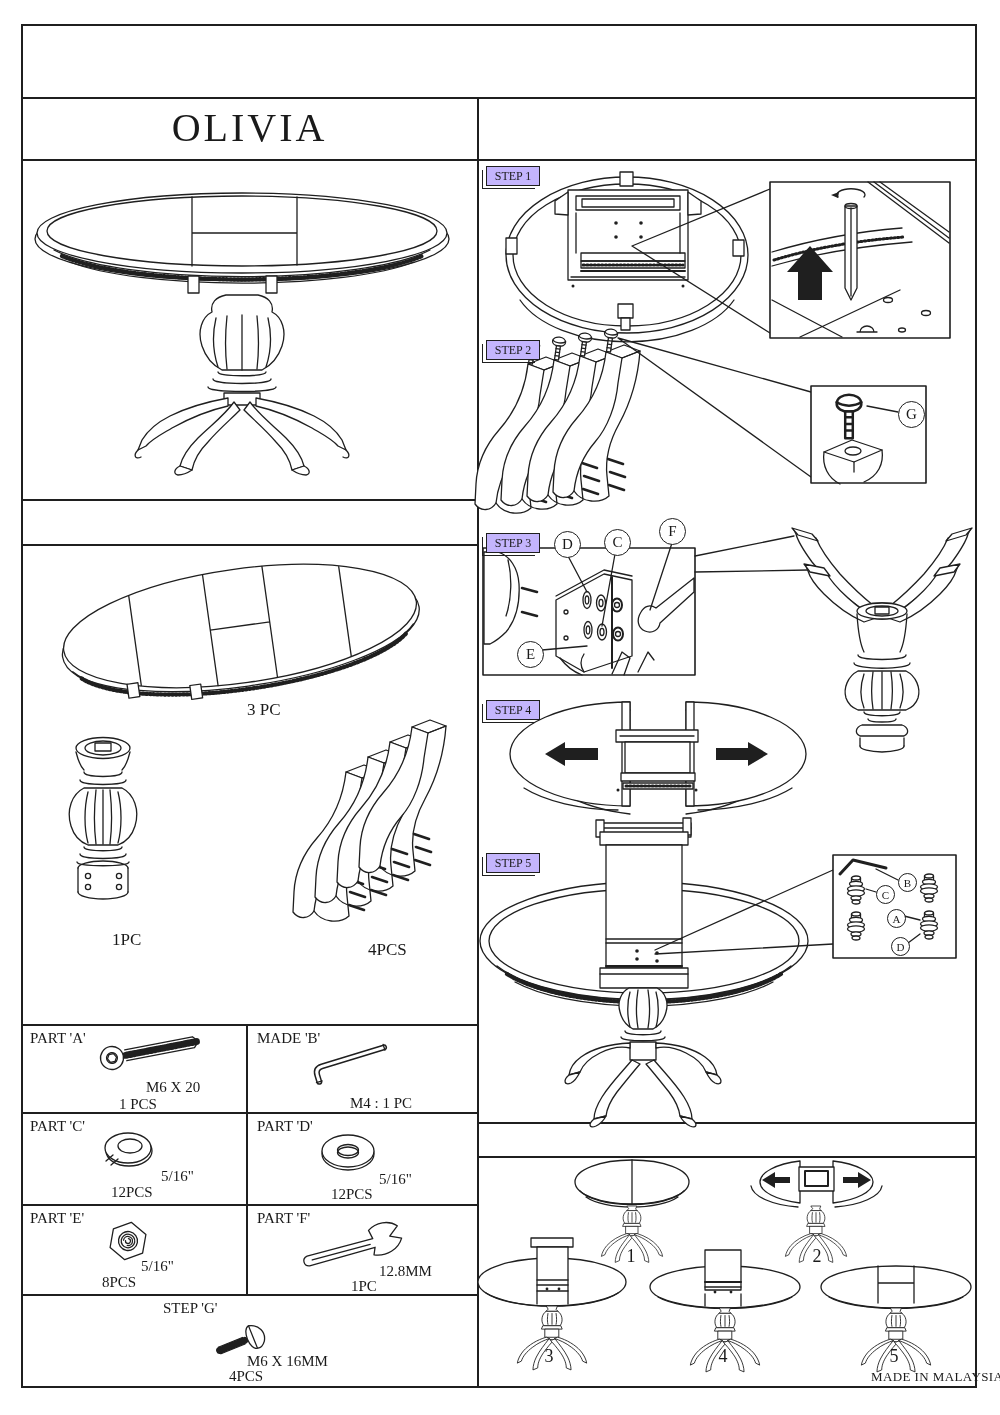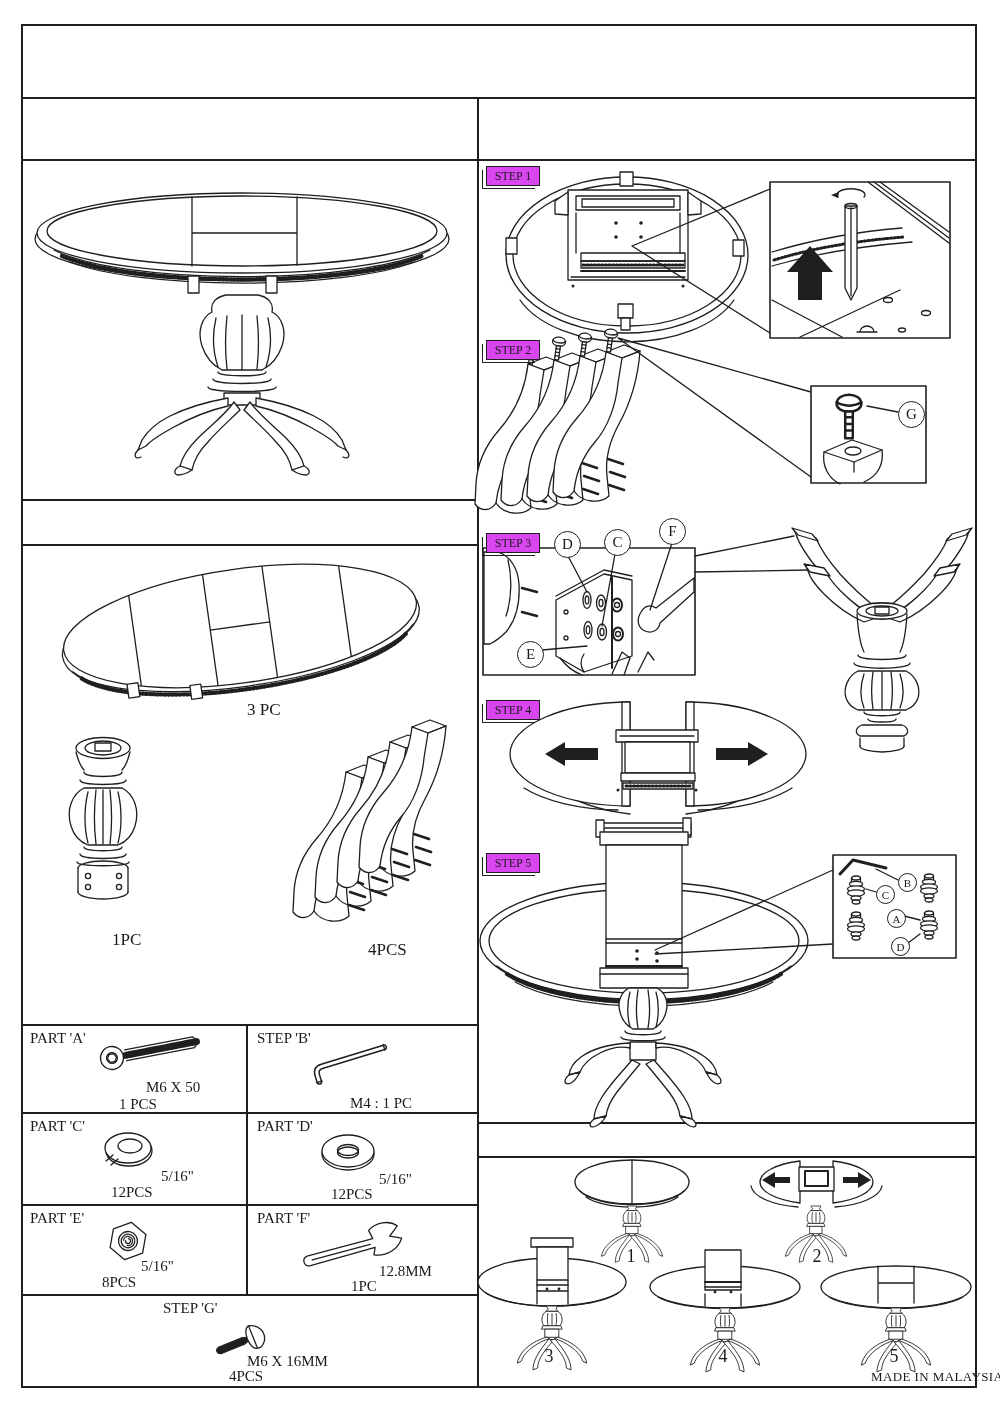--- a/index.html
+++ b/index.html
@@ -17,21 +17,21 @@
   .art .t2 { stroke-width:2; }
   .art .hz { stroke-width:4.2; stroke-dasharray:1.4 2.3; }
   .art .thd { stroke-width:7; stroke-dasharray:1.6 2.6; }
   .art .wt { stroke:#fff; }
   .t { position:absolute; white-space:nowrap; line-height:1; }
   .title { left:22px; top:98px; width:455px; height:60px; display:flex; align-items:center;
            justify-content:center; font-size:40px; letter-spacing:3px; }
   .s15 { font-size:15px; } .s17 { font-size:17px; }
   .cnum { font-size:18px; transform:translateX(-50%); }
   .made { font-size:13px; letter-spacing:.4px; }
-  .steplabel { position:absolute; width:52px; height:18px; background:#d946ef;
+  .steplabel { position:absolute; width:52px; height:18px; background:#c4b5fd;
                border:1.6px solid #1f1f1f; display:flex; align-items:center; justify-content:center;
                font-size:12px; }
   .steplabel::after { content:""; position:absolute; left:-5px; top:3px; width:100%; height:100%;
                border-left:1.6px solid #1f1f1f; border-bottom:1.6px solid #1f1f1f; }
   .badge { position:absolute; border:1.5px solid #1f1f1f; border-radius:50%; background:#fff;
            display:flex; align-items:center; justify-content:center; z-index:5; }
   .b25 { width:25px; height:25px; font-size:15px; }
   .b17 { width:17px; height:17px; font-size:11px; }
 </style>
 </head>
@@ -403,30 +403,31 @@
       <use href="#cped" transform="translate(725,1308) scale(0.68)"></use>
     </g>
     <g>
       <ellipse class="f" cx="896" cy="1287" rx="75" ry="21"></ellipse>
       <path d="M829,1297 A73,19 0 0 0 963,1297"></path>
       <path d="M878,1266 V1303 M914,1266 V1303 M878,1283 H914"></path>
       <use href="#cped" transform="translate(896,1308) scale(0.68)"></use>
     </g>
   </svg>
 
+  <div class="t title">OLIVIA</div>
 
   <div class="t s17" style="left:247px;top:701px">3 PC</div>
   <div class="t s17" style="left:112px;top:931px">1PC</div>
   <div class="t s17" style="left:368px;top:941px">4PCS</div>
 
   <div class="t s15" style="left:30px;top:1031px">PART 'A'</div>
-  <div class="t s15" style="left:146px;top:1080px">M6 X 50</div>
+  <div class="t s15" style="left:146px;top:1080px">M6 X 20</div>
   <div class="t s15" style="left:119px;top:1097px">1 PCS</div>
 
-  <div class="t s15" style="left:257px;top:1031px">STEP 'B'</div>
+  <div class="t s15" style="left:257px;top:1031px">MADE 'B'</div>
   <div class="t s15" style="left:350px;top:1096px">M4 : 1 PC</div>
 
   <div class="t s15" style="left:30px;top:1119px">PART 'C'</div>
   <div class="t s15" style="left:161px;top:1169px">5/16"</div>
   <div class="t s15" style="left:111px;top:1185px">12PCS</div>
 
   <div class="t s15" style="left:257px;top:1119px">PART 'D'</div>
   <div class="t s15" style="left:379px;top:1172px">5/16"</div>
   <div class="t s15" style="left:331px;top:1187px">12PCS</div>
 

